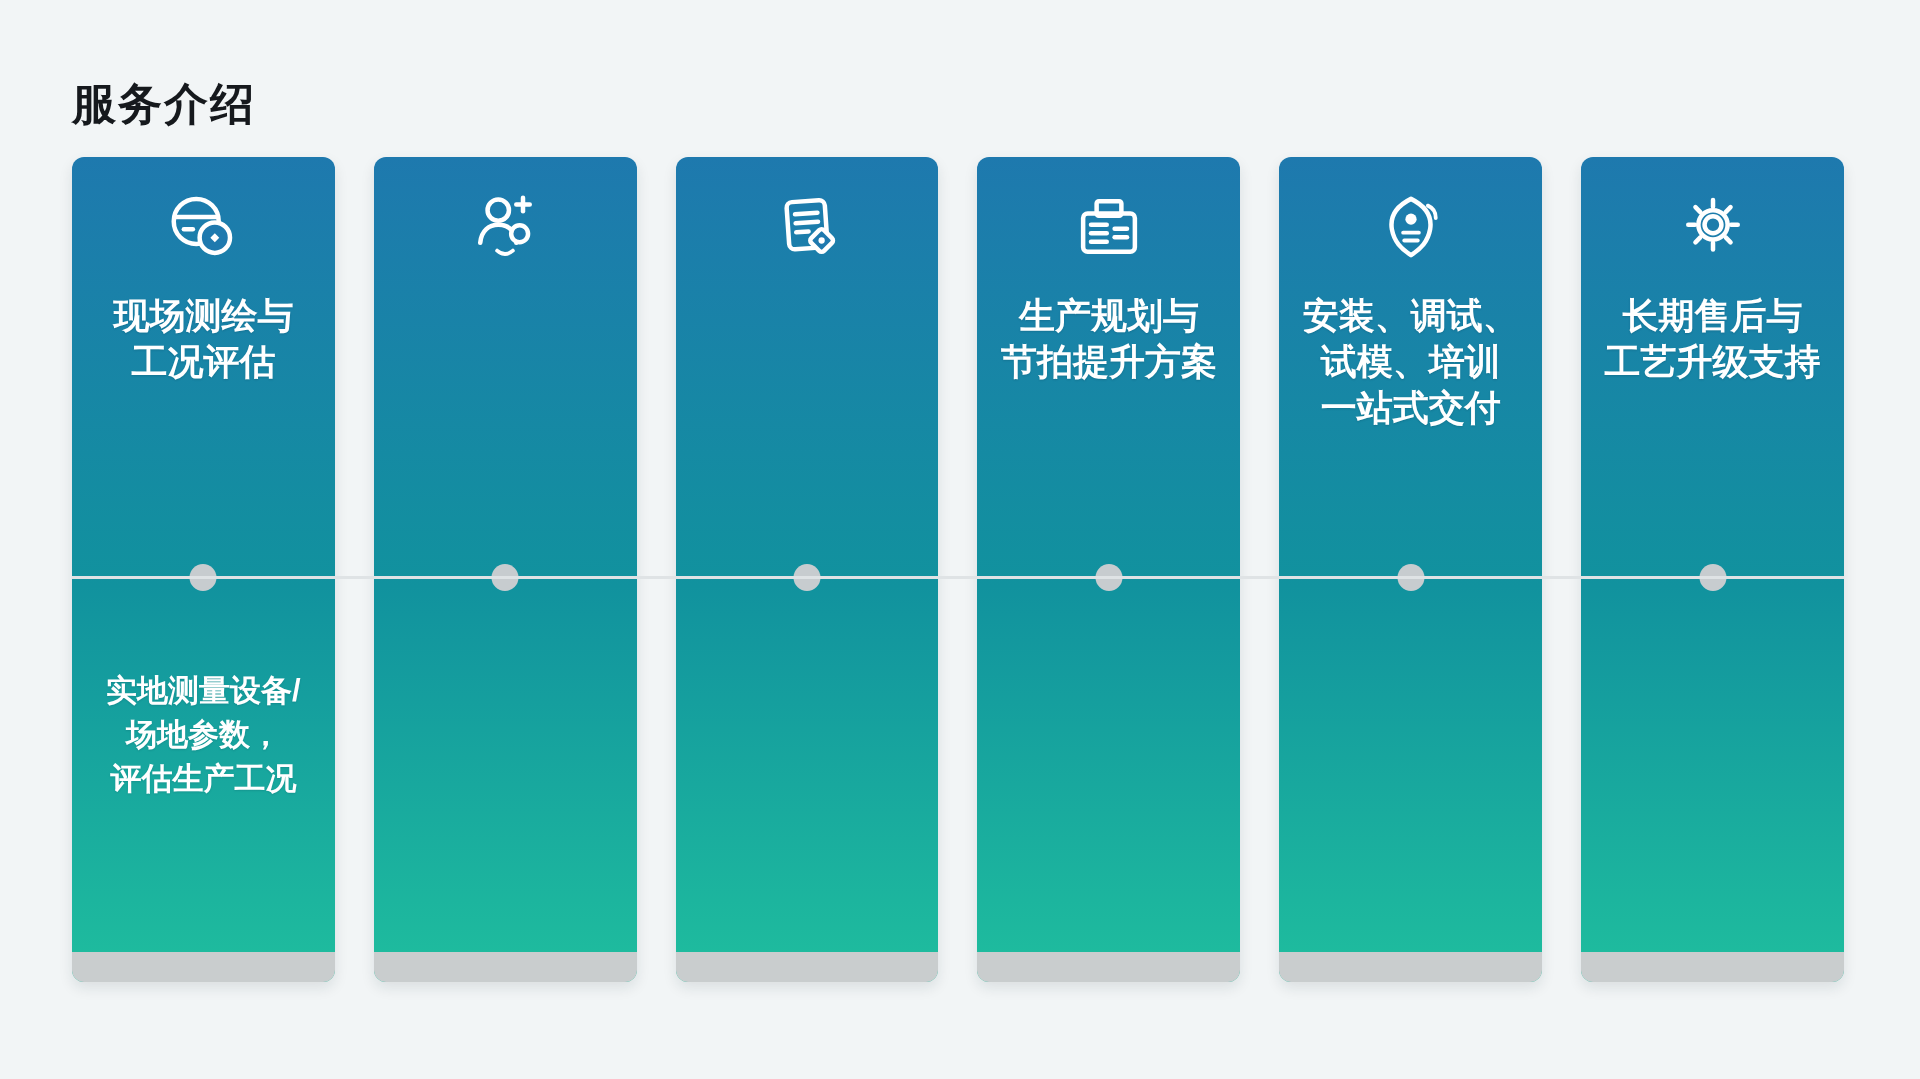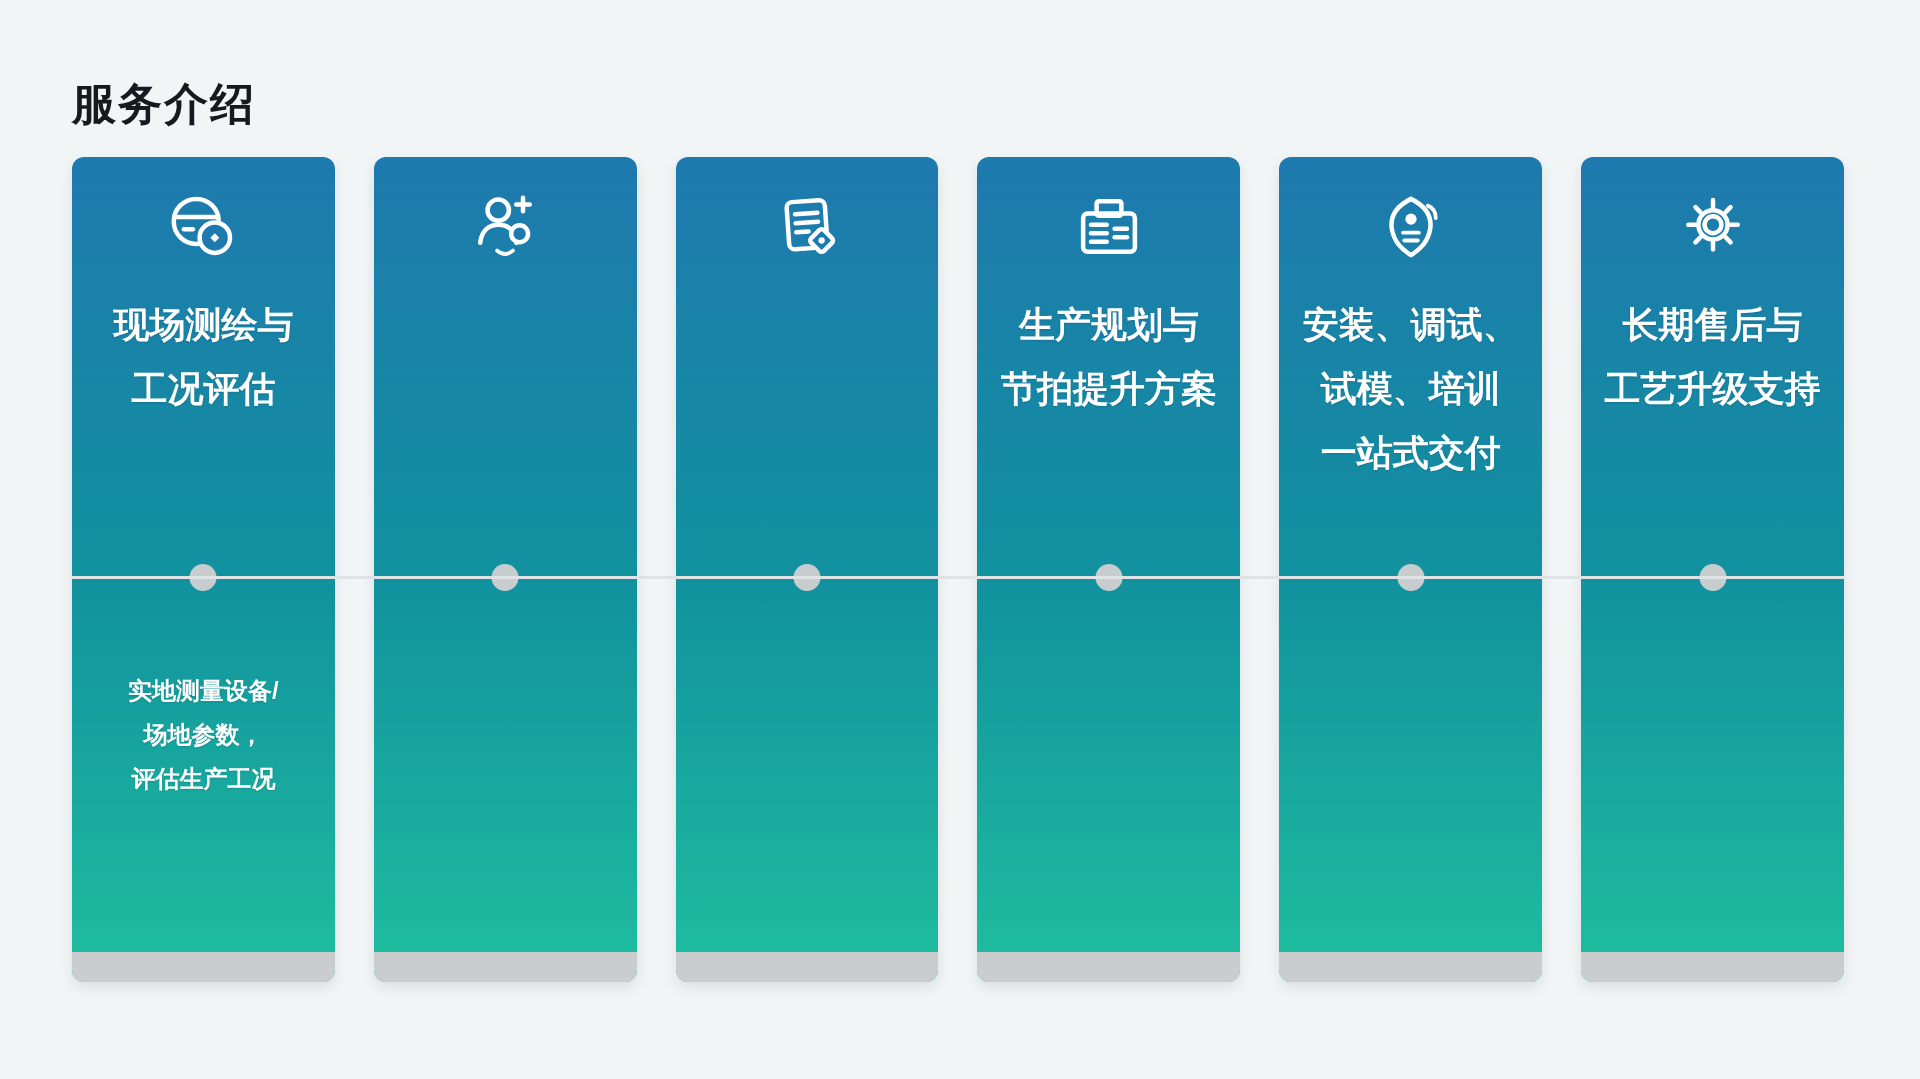--- a/index.html
+++ b/index.html
@@ -38,31 +38,31 @@
     position:absolute;top:34px;left:50%;transform:translateX(-50%);
     width:72px;height:72px;display:block;
   }
   .icon svg{width:72px;height:72px;display:block;}
   .icon svg *{stroke:#fff;fill:none;stroke-width:4;stroke-linecap:round;stroke-linejoin:round;}
   .icon svg .cutout{fill:var(--card-gradient-top,#1e79ae);}
   .icon svg .solid{fill:#fff;stroke:none;}
   .icon svg .thin{stroke-width:3.4;}
   .card-title{
     position:absolute;top:136px;left:6px;right:6px;
-    font-size:36px;line-height:64px;font-weight:700;
+    font-size:36px;line-height:46px;font-weight:700;
     white-space:pre-line;text-shadow:0 1px 2px rgba(0,40,60,.18);
   }
   .dot{
     position:absolute;top:407px;left:50%;transform:translateX(-50%);
     width:27px;height:27px;border-radius:50%;
     background:var(--connector-dot);z-index:4;
   }
   .card-desc{
     position:absolute;top:512px;left:8px;right:8px;
-    font-size:24px;line-height:44px;font-weight:600;
+    font-size:31px;line-height:44px;font-weight:600;
     white-space:pre-line;text-shadow:0 1px 2px rgba(0,40,60,.15);
   }
   .card-footer{
     position:absolute;left:0;right:0;bottom:0;height:30px;
     background:var(--card-footer);
     border-radius:0 0 12px 12px;
   }
 </style>
 </head>
 <body>

